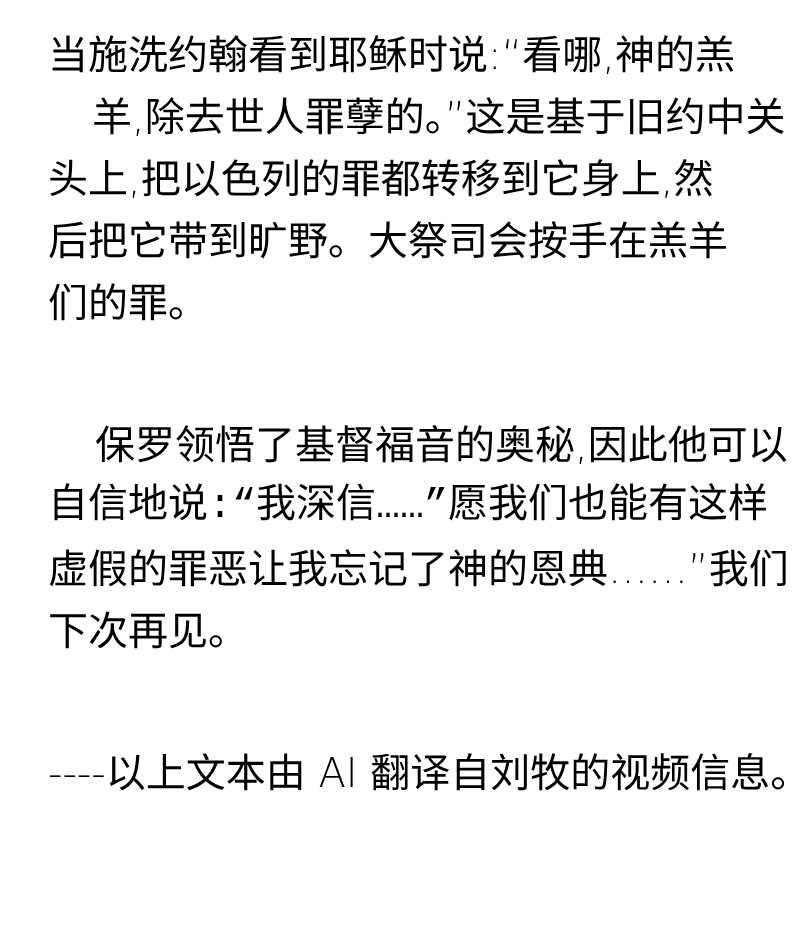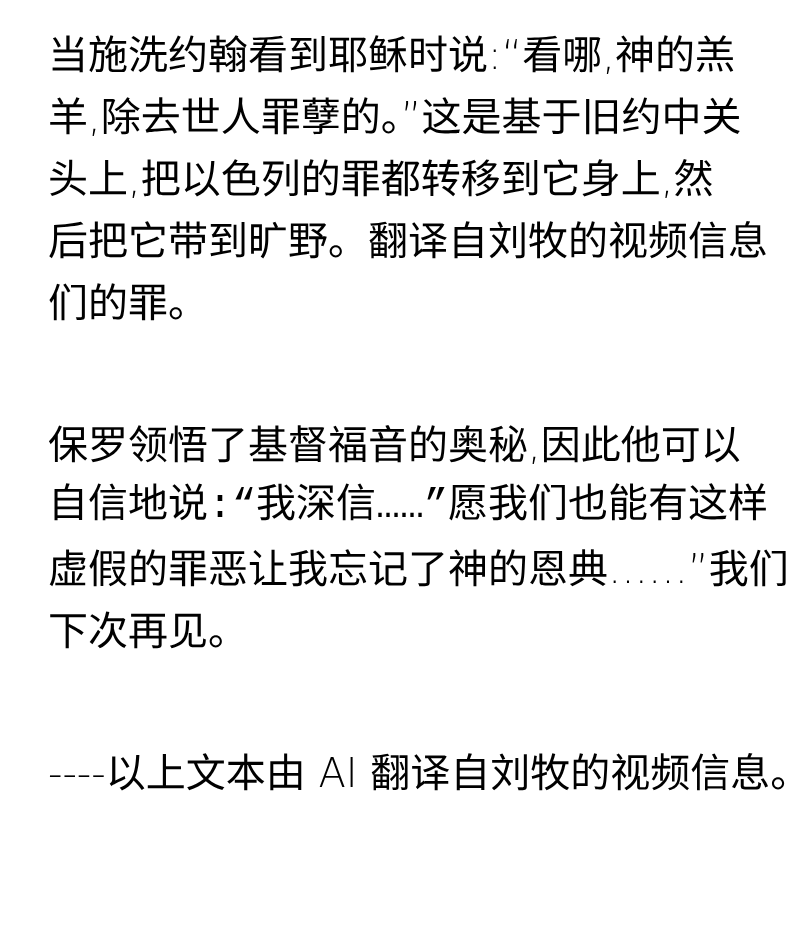--- a/index.html
+++ b/index.html
@@ -32,28 +32,28 @@
     letter-spacing: 0;
   }
 </style>
 </head>
 <body>
 
 <div class="doc">
 
   <p class="para">
     <span class="line" style="display: block;">当施洗约翰看到耶稣时说:“看哪,神的羔</span>
-    <span class="line" style="display: block;">羊,除去世人罪孽的。”这是基于旧约中关</span>
+    <span class="line" style="display: block; margin-left: 44px;">羊,除去世人罪孽的。”这是基于旧约中关</span>
     <span class="line" style="display: block;">头上,把以色列的罪都转移到它身上,然</span>
-    <span class="line" style="display: block;">后把它带到旷野。翻译自刘牧的视频信息</span>
+    <span class="line" style="display: block;">后把它带到旷野。大祭司会按手在羔羊</span>
     <span class="line" style="display: block;">们的罪。</span>
   </p>
 
   <p class="para">
-    <span class="line" style="display: block;">保罗领悟了基督福音的奥秘,因此他可以</span>
+    <span class="line" style="display: block; margin-left: 47px;">保罗领悟了基督福音的奥秘,因此他可以</span>
     <span class="line" style="display: block; font-family: Liberation Mono, monospace;">自信地说:“我深信……”愿我们也能有这样</span>
     <span class="line" style="display: block;">虚假的罪恶让我忘记了神的恩典……”我们</span>
     <span class="line" style="display: block;">下次再见。</span>
   </p>
 
   <p class="para">
     <span class="line" style="display: block;">----以上文本由 AI 翻译自刘牧的视频信息。</span>
   </p>
 
 </div>

